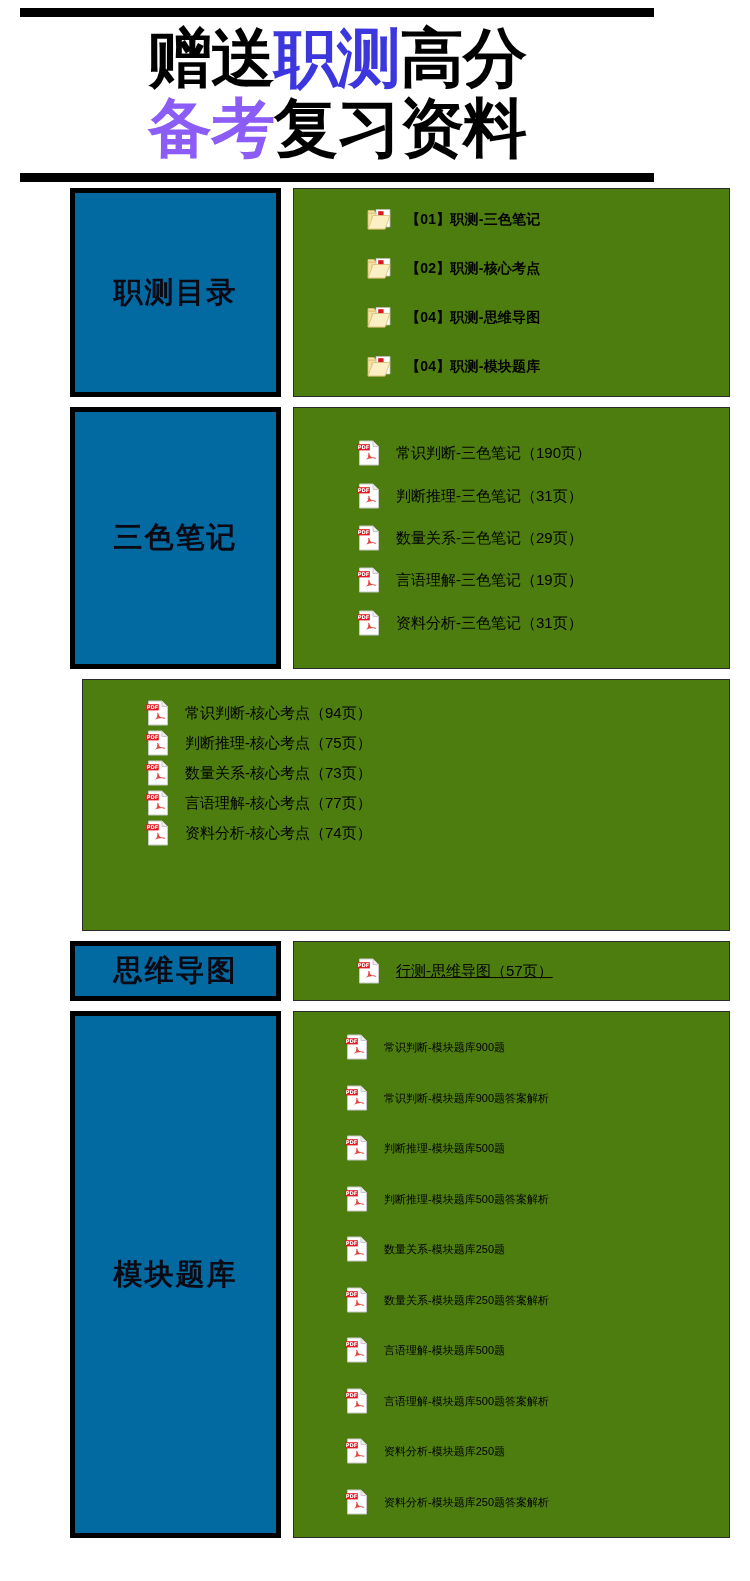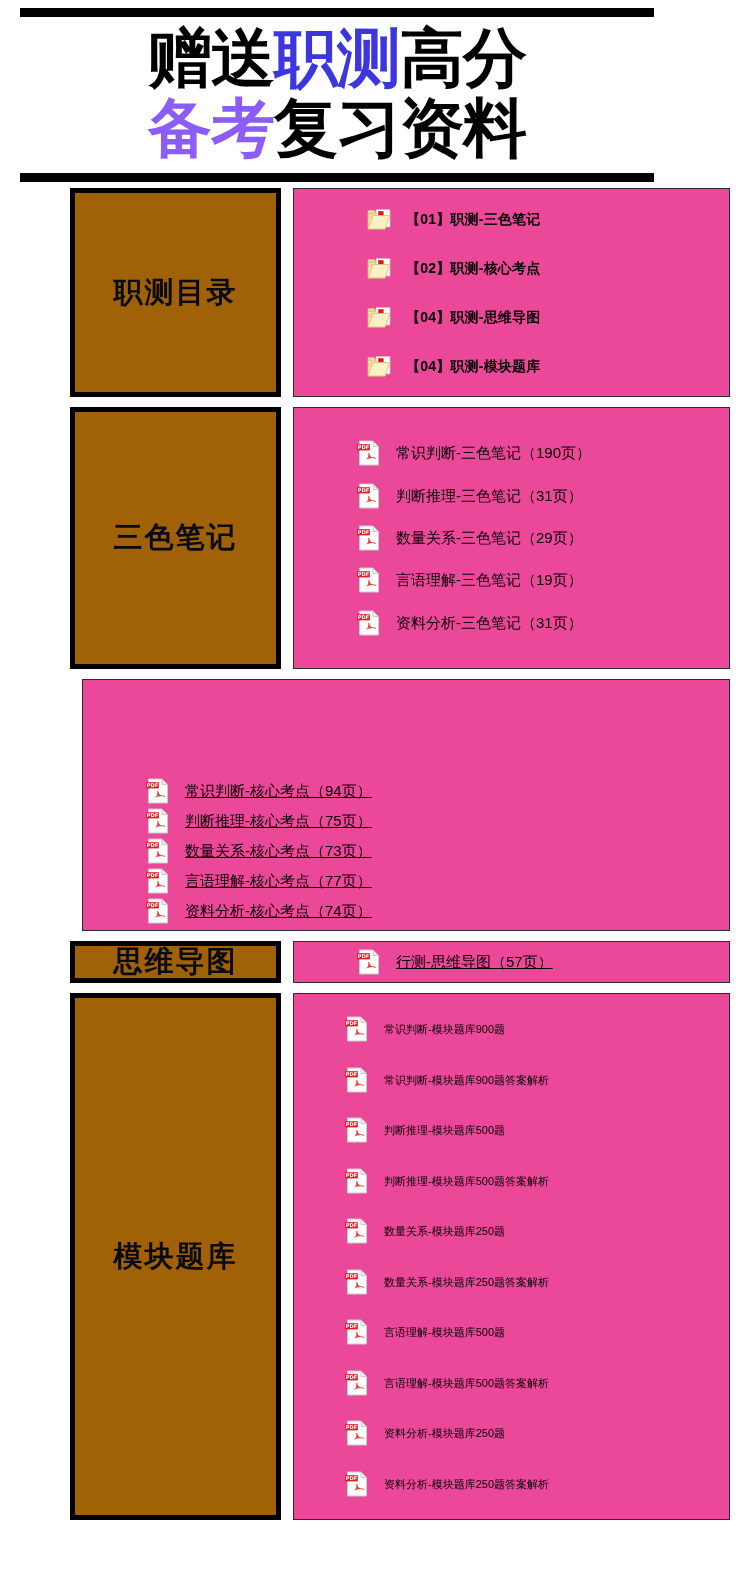--- a/index.html
+++ b/index.html
@@ -52,39 +52,39 @@
   .section {
     display: flex;
     align-items: stretch;
     margin: 0 0 10px 0;
     padding: 0 20px 0 70px;
   }
   .section-label {
     width: 211px;
     box-sizing: border-box;
     border: 5px solid #000000;
-    background: #a16207;
+    background: #0369a1;
     display: flex;
     align-items: center;
     justify-content: center;
     flex: 0 0 auto;
   }
   .section-label-text {
     font-family: "DejaVu Serif", "Liberation Serif", serif;
     font-weight: bold;
     font-size: 29px;
     letter-spacing: 2px;
     color: #0a0a14;
     white-space: nowrap;
   }
   .section-files {
     margin-left: 12px;
     flex: 1 1 auto;
     border: 1px solid #2b2b2b;
-    background: #ec4899;
+    background: #4d7c0f;
     box-sizing: border-box;
     display: flex;
     flex-direction: column;
     justify-content: center;
   }
 
   .file-row {
     display: flex;
     align-items: center;
     padding: 0 0 0 58px;
@@ -96,32 +96,32 @@
     color: #000000;
     white-space: nowrap;
   }
 
   
   .sec-dir   .section-files .file-row { padding-left: 70px; }
   .sec-dir   .file-label { font-size: 14px; font-weight: bold; letter-spacing: .2px; }
   .sec-dir   { height: 209px; }
   .sec-notes { height: 262px; }
   .sec-core  { height: 252px; }
-  .sec-mind  { height: 42px; }
+  .sec-mind  { height: 60px; }
   .sec-bank  { height: 527px; }
 
   .sec-notes .file-row,
   .sec-core  .file-row { padding-left: 60px; }
   .sec-mind  .file-row { padding-left: 60px; text-decoration: underline; }
   .sec-bank  .file-row { padding-left: 48px; }
   .sec-bank  .file-label { font-size: 11px; }
 
   .sec-dir   .section-files { justify-content: space-around; padding: 6px 0; }
   .sec-notes .section-files { justify-content: space-around; padding: 24px 0; }
-  .sec-core  .section-files { justify-content: flex-end; padding: 4px 0; text-decoration: underline; }
+  .sec-core  .section-files { justify-content: flex-start; padding: 18px 0; }
   .sec-bank  .section-files { justify-content: space-around; padding: 10px 0; }
 
   
   .icon-wrap {
     width: 30px;
     height: 30px;
     flex: 0 0 auto;
     position: relative;
   }
   .folder-icon svg, .pdf-icon svg { display: block; }

